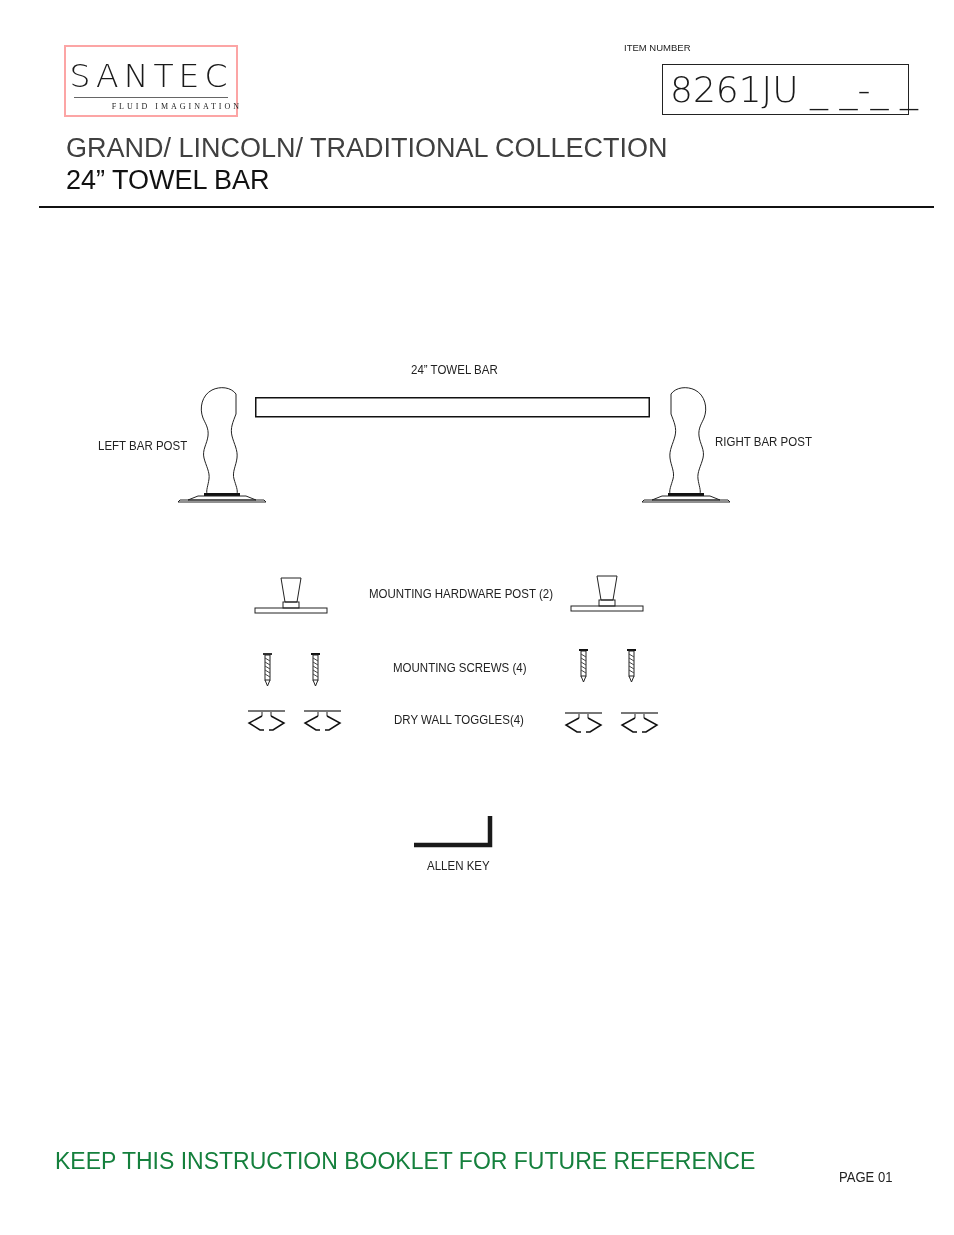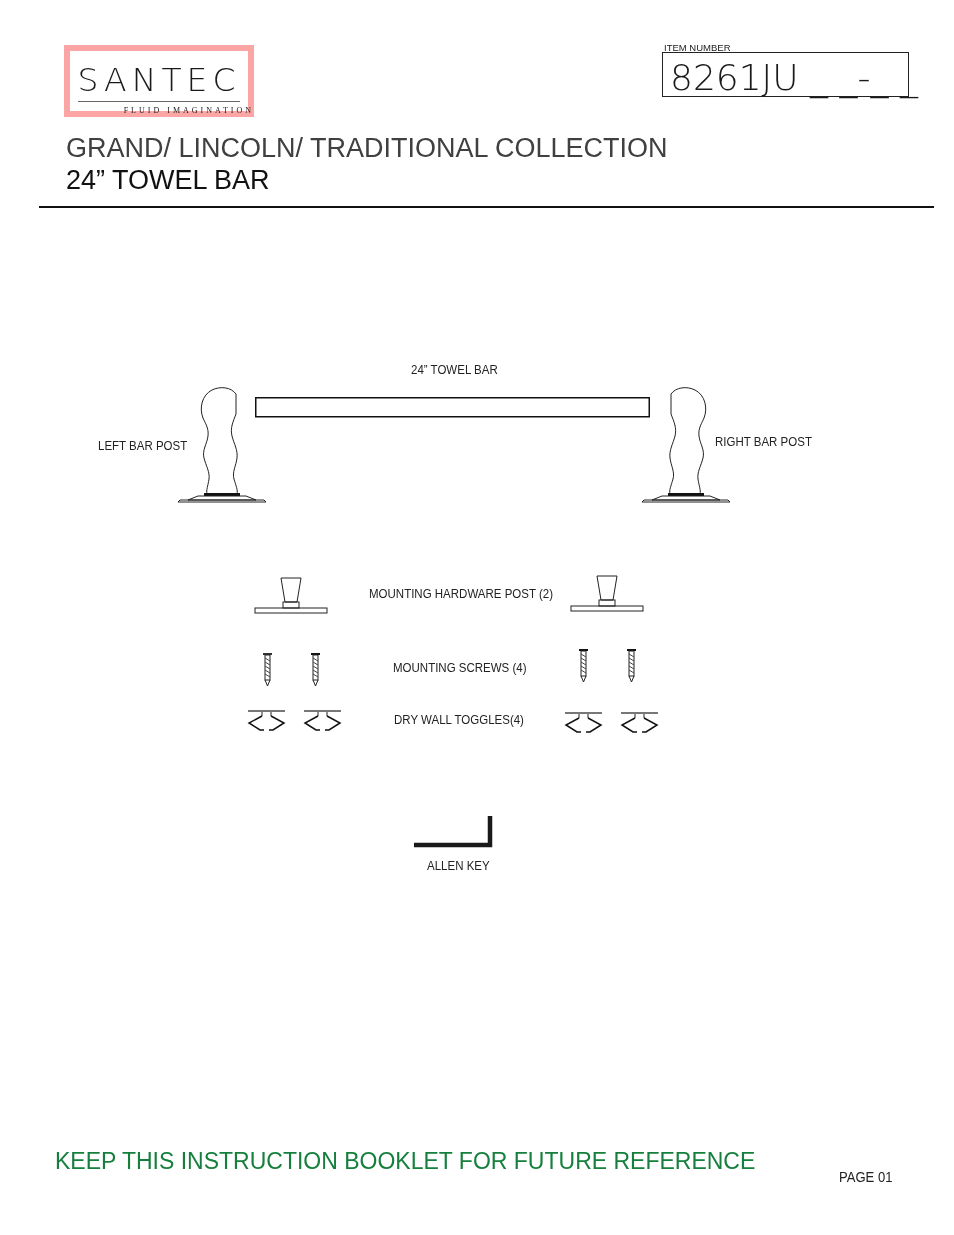--- a/index.html
+++ b/index.html
@@ -1,23 +1,23 @@
 <!DOCTYPE html>
 <html><head>
 <meta charset="utf-8">
 <style>
   html, body { margin: 0; padding: 0; background: #ffffff; }
   body { width: 954px; height: 1235px; position: relative; overflow: hidden; font-family: "Liberation Sans", sans-serif; color: #111; }
   .abs { position: absolute; }
-  .logo-box { left: 64px; top: 45px; width: 190px; height: 72px; border: 6px solid #fca5a5; box-sizing: border-box; }
+  .logo-box { left: 64px; top: 45px; width: 174px; height: 72px; border: 2px solid #fca5a5; box-sizing: border-box; }
   .logo-main { left: 0; top: 10px; width: 100%; text-align: center; font-size: 33px; letter-spacing: 5px; font-weight: 300; color: #1a1a1a; font-family: "DejaVu Sans", sans-serif; transform: scaleY(0.95); }
   .logo-rule { left: 8px; right: 8px; top: 50px; height: 1px; background: #666; }
   .logo-sub { left: 6px; top: 55px; width: 100%; text-align: right; font-size: 8px; letter-spacing: 3px; color: #222; font-family: Liberation Serif, serif; }
-  .item-label { left: 664px; top: 42px; font-size: 9.5px; color: #222; }
-  .item-box { left: 662px; top: 52px; width: 247px; height: 45px; border: 1.5px solid #222; box-sizing: border-box; }
+  .item-label { left: 624px; top: 42px; font-size: 9.5px; color: #222; }
+  .item-box { left: 662px; top: 64px; width: 247px; height: 51px; border: 1.5px solid #222; box-sizing: border-box; }
   .item-value { left: 7px; top: 4px; font-size: 36px; font-family: "DejaVu Sans", sans-serif; font-weight: 300; color: #1a1a1a; letter-spacing: 0px; white-space: pre; }
   .title1 { left: 66px; top: 133px; font-size: 27px; color: #404040; }
   .title2 { left: 66px; top: 165px; font-size: 27px; color: #111; }
   .hr { left: 39px; top: 206px; width: 895px; height: 1.5px; background: #111; }
   .label { font-size: 12.5px; color: #222; white-space: nowrap; transform: scaleX(0.92); transform-origin: left center; }
   .footer-note { left: 55px; top: 1148px; font-size: 23px; color: #15803d; }
   .page-num { left: 839px; top: 1169px; font-size: 14.5px; color: #222; transform: scaleX(0.9); transform-origin: left center; }
   svg { position: absolute; overflow: visible; }
 </style>
 </head>

